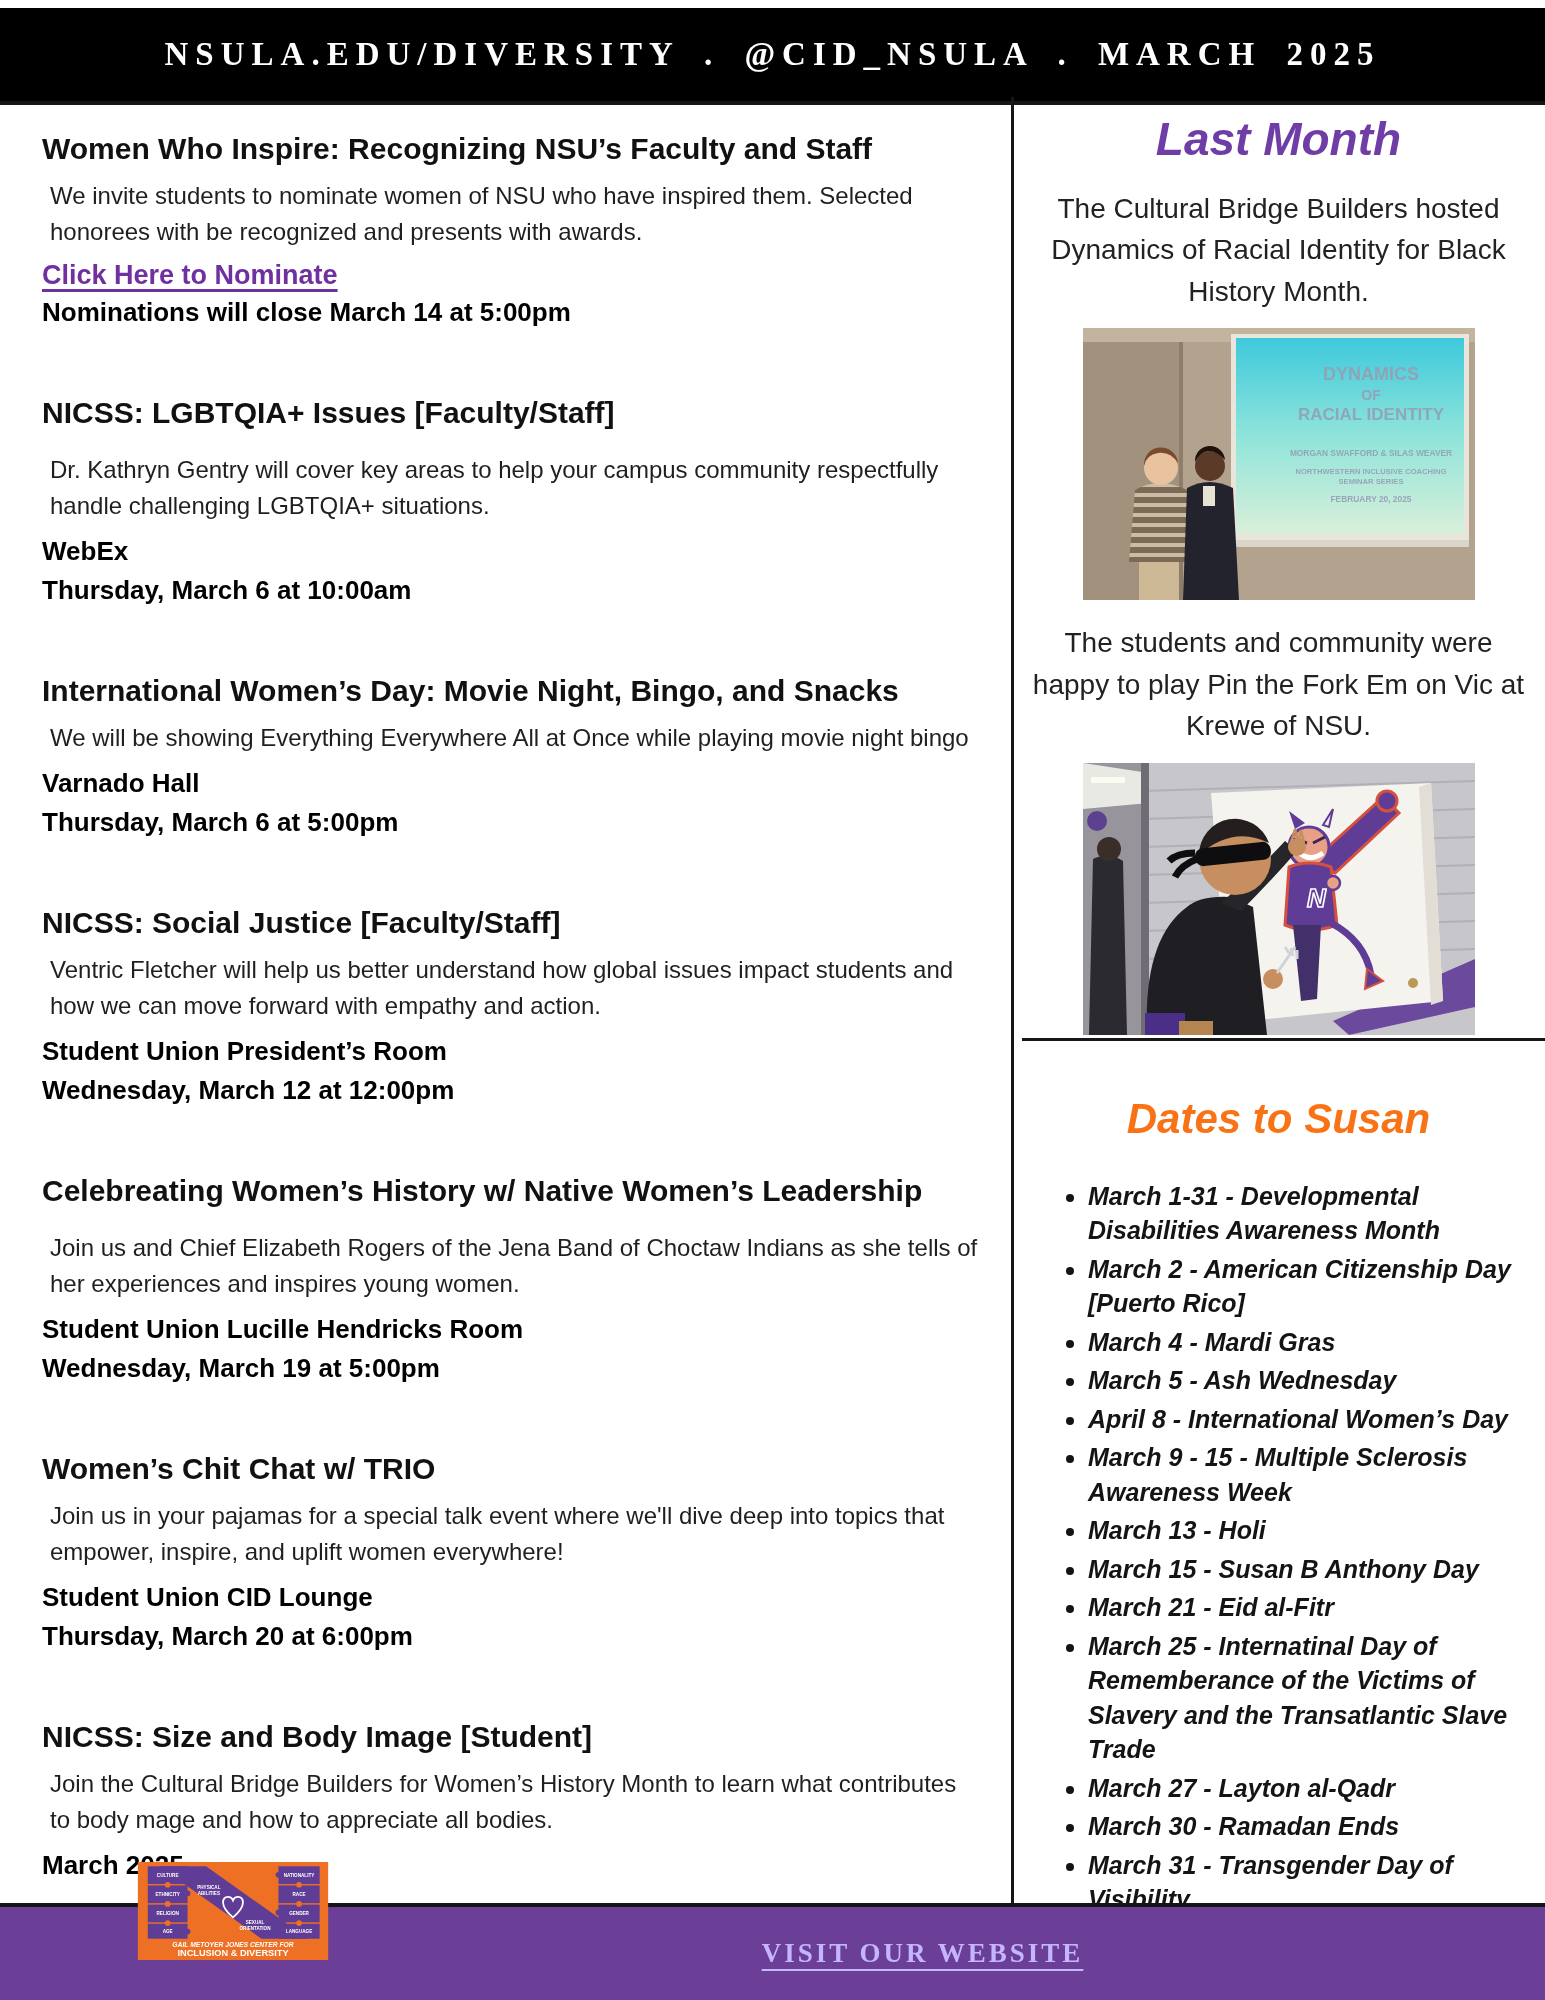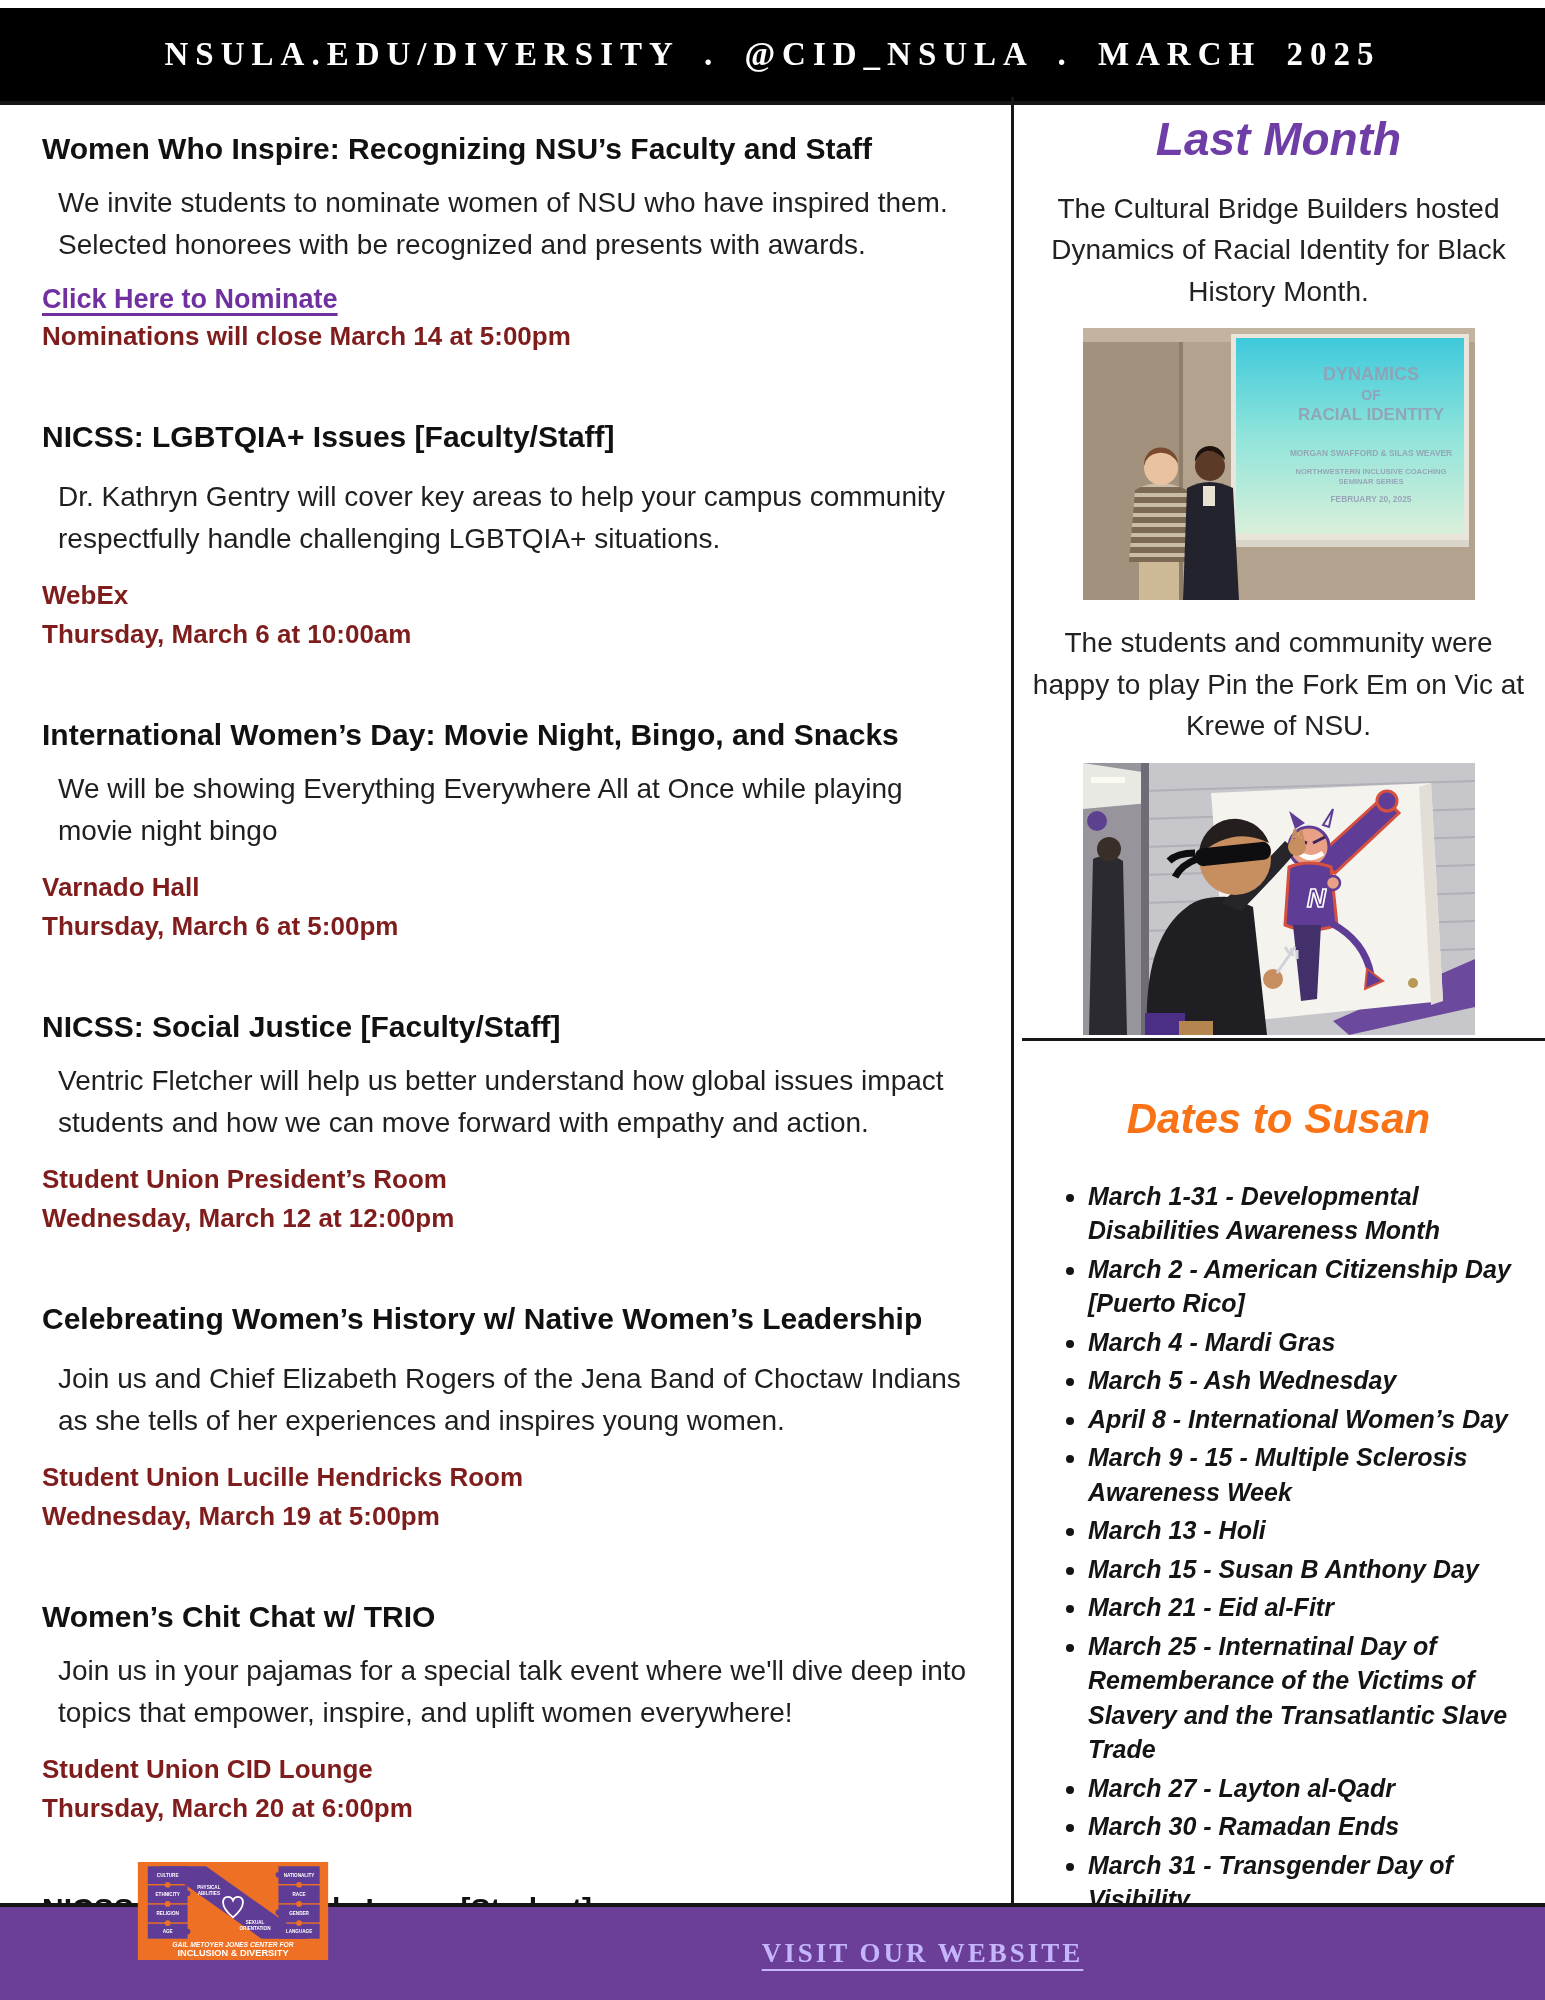--- a/index.html
+++ b/index.html
@@ -22,22 +22,22 @@
   .divider-h{position:absolute;left:1022px;top:1038px;width:523px;height:3px;background:#161616;border:none;margin:0;}
   
   .left-col{position:absolute;left:42px;top:132px;width:948px;}
   .h-events{
     text-align:center;color:#f97316;font-size:43px;font-weight:800;font-style:italic;
     margin:0 0 58px 0;letter-spacing:0px;
   }
   .event{margin-bottom:64px;}
   .event h3{font-size:30px;font-weight:800;margin:0 0 12px 0;color:#111;}
   .event h3.gap{margin-bottom:22px;}
-  .event p.desc{font-size:28px;line-height:1.5;margin:16px;color:#1f1f1f;font-weight:400;}
-  .event .detail{font-size:26px;line-height:1.5;margin:0;font-weight:800;color:#7f1d1d;}
+  .event p.desc{font-size:24px;line-height:1.5;margin:8px;color:#1f1f1f;font-weight:400;}
+  .event .detail{font-size:26px;line-height:1.5;margin:0;font-weight:800;color:#000000;}
   .event a.nom-link{
     display:inline-block;font-size:27px;font-weight:800;color:#7030a0;
     text-decoration:underline;text-underline-offset:5px;text-decoration-thickness:3px;margin:2px 0 2px 0;
   }
   
   .right-col{position:absolute;left:1030px;top:112px;width:497px;}
   .h-last{
     text-align:center;color:#6f3da6;font-size:46px;font-weight:800;font-style:italic;margin:0 0 22px 0;
   }
   .right-col p.rpara{

